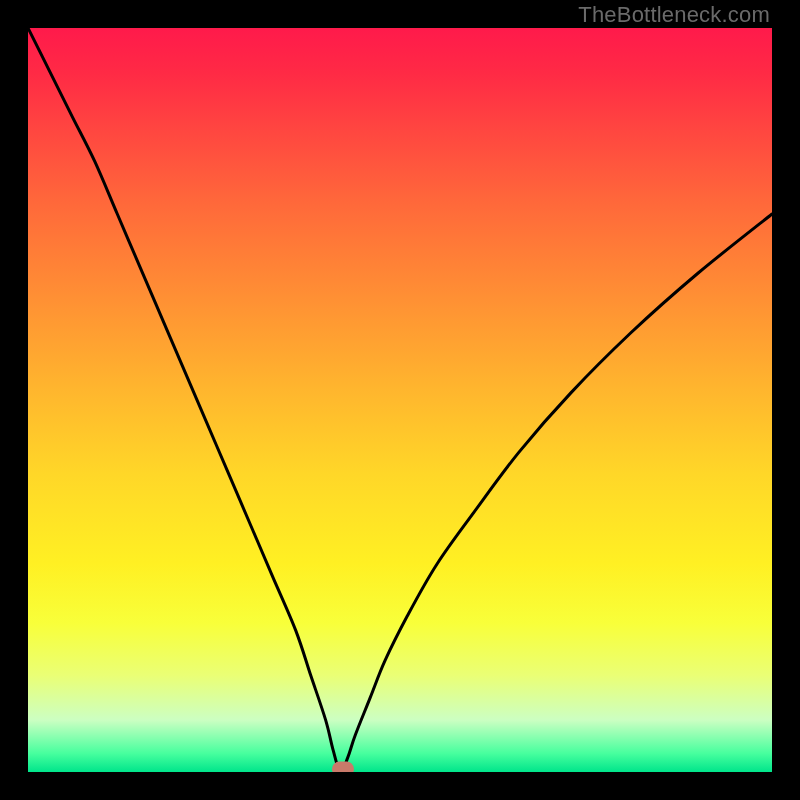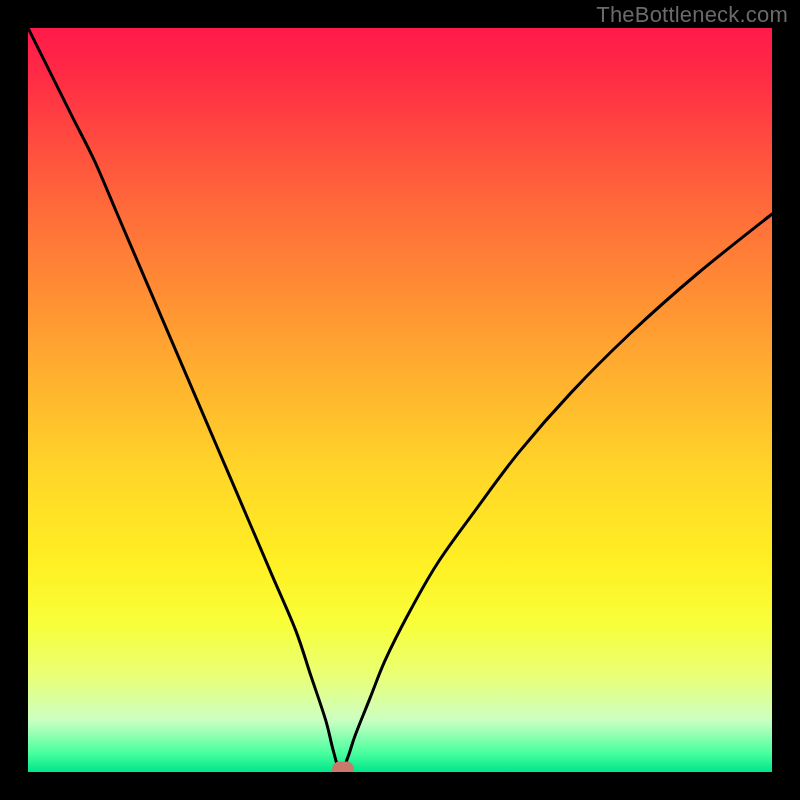--- a/index.html
+++ b/index.html
@@ -13,21 +13,21 @@
   }
   .frame {
     position: relative;
     width: 800px;
     height: 800px;
     background: #000;
   }
   .watermark {
     position: absolute;
     top: 2px;
-    right: 12px;
+    right: 30px;
     color: #6a6a6a;
     font-size: 22px;
     font-weight: 500;
     letter-spacing: 0.2px;
     z-index: 10;
   }
   .plot-area {
     position: absolute;
     left: 28px;
     top: 28px;

